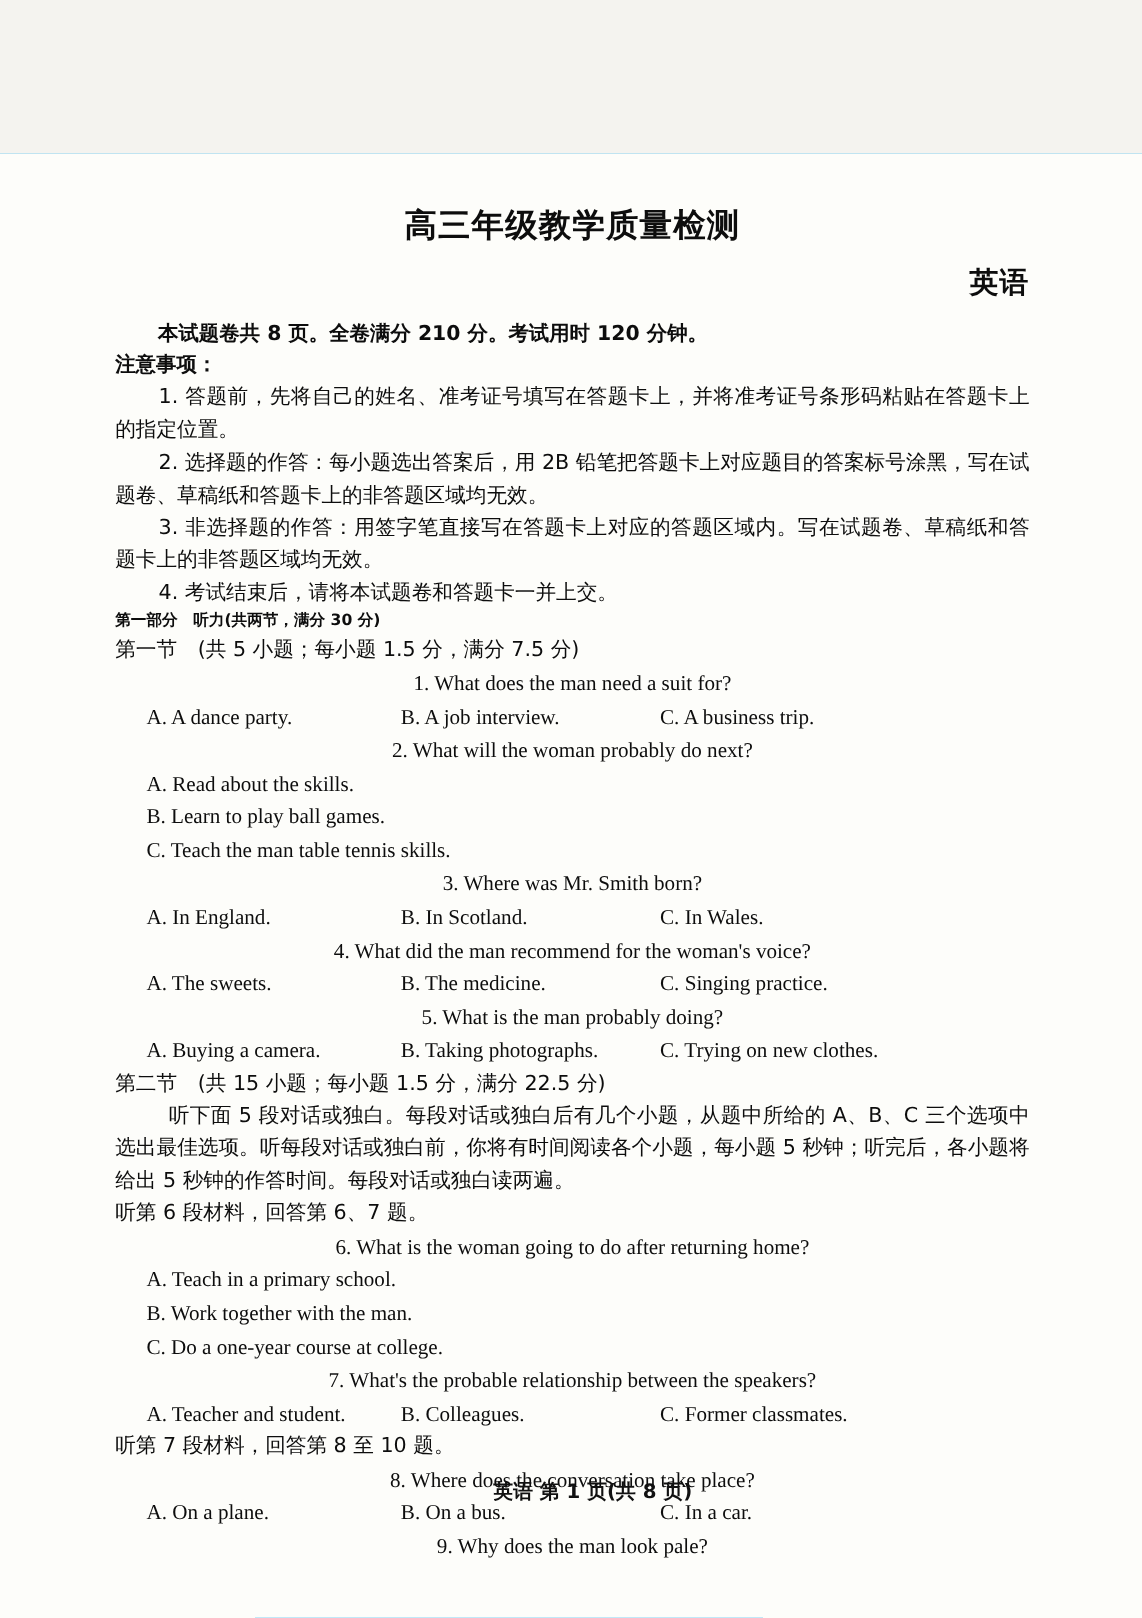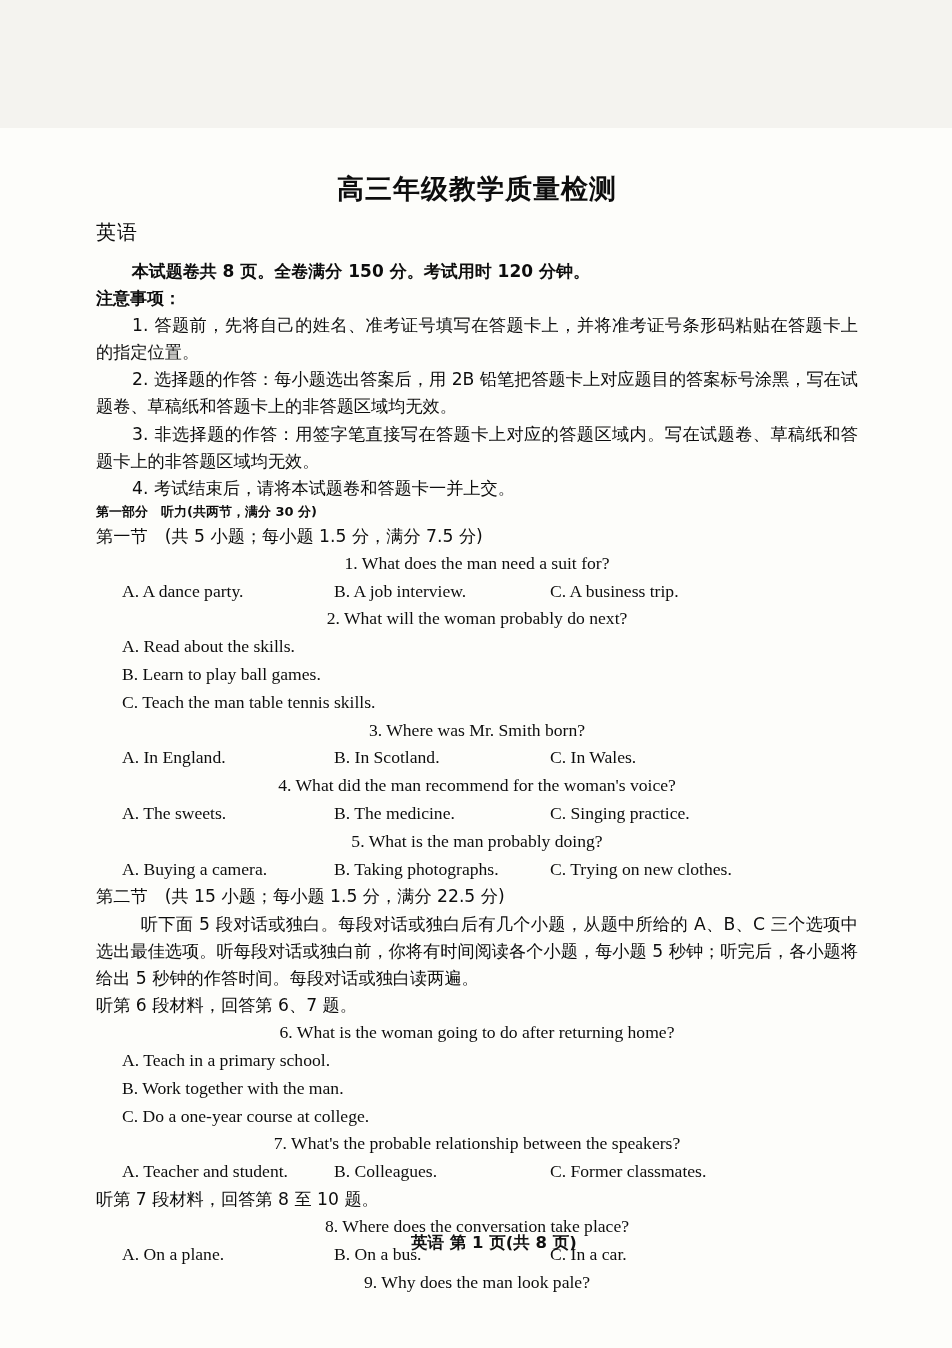--- a/index.html
+++ b/index.html
@@ -41,24 +41,24 @@
   }
   .title {
     text-align: center;
     font-family: "DejaVu Sans", "Liberation Sans", sans-serif;
     font-weight: bold;
     font-size: 27px;
     letter-spacing: 1px;
     margin: 0 0 6px 0;
   }
   .subject {
-    text-align: left;
-    font-family: "DejaVu Sans", "Liberation Sans", sans-serif;
-    font-weight: normal;
-    font-size: 20px;
+    text-align: right;
+    font-family: "DejaVu Sans", "Liberation Sans", sans-serif;
+    font-weight: bold;
+    font-size: 24px;
     letter-spacing: 1px;
     margin: 0 0 10px 0;
   }
   .p {
     margin: 0;
     text-align: justify;
   }
   .indent1 { text-indent: 2.1em; }
   .indent2 { text-indent: 2.6em; }
   .bold-cn {
@@ -116,21 +116,21 @@
 
 <div class="page">
   <div class="scanband"></div>
   <div class="sheet"></div>
 
   <div class="content">
 
     <p class="title">高三年级教学质量检测</p>
     <p class="subject">英语</p>
 
-    <p class="p indent1 bold-cn">本试题卷共 8 页。全卷满分 150 分。考试用时 120 分钟。</p>
+    <p class="p indent1 bold-cn">本试题卷共 8 页。全卷满分 210 分。考试用时 120 分钟。</p>
     <p class="p bold-cn">注意事项：</p>
     <p class="p indent1 cn">1. 答题前，先将自己的姓名、准考证号填写在答题卡上，并将准考证号条形码粘贴在答题卡上的指定位置。</p>
     <p class="p indent1 cn">2. 选择题的作答：每小题选出答案后，用 2B 铅笔把答题卡上对应题目的答案标号涂黑，写在试题卷、草稿纸和答题卡上的非答题区域均无效。</p>
     <p class="p indent1 cn">3. 非选择题的作答：用签字笔直接写在答题卡上对应的答题区域内。写在试题卷、草稿纸和答题卡上的非答题区域均无效。</p>
     <p class="p indent1 cn">4. 考试结束后，请将本试题卷和答题卡一并上交。</p>
 
     <p class="p sec-head">第一部分　听力(共两节，满分 30 分)</p>
     <p class="p cn">第一节　(共 5 小题；每小题 1.5 分，满分 7.5 分)</p>
 
     <p class="qline"><span>1.</span> <span>What does the man need a suit for?</span></p>

